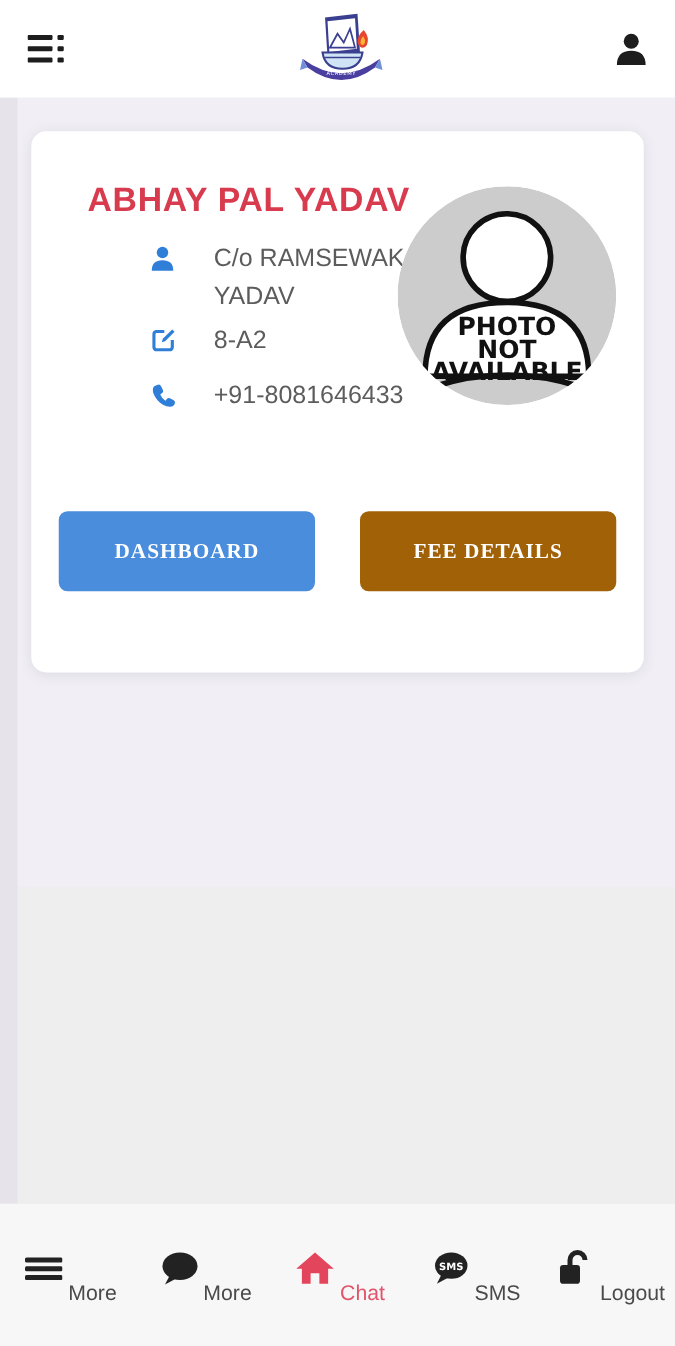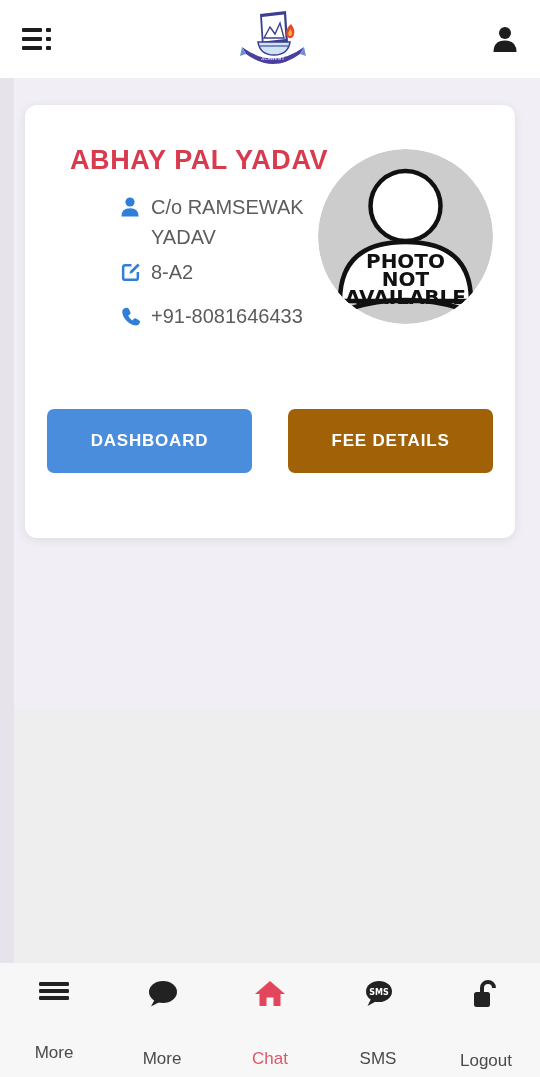--- a/index.html
+++ b/index.html
@@ -71,20 +71,21 @@
     margin-right:10px; margin-top:3px;
     display:flex; align-items:center; justify-content:center;
   }
   .detail-icon svg { display:block; }
   .detail-text {
     font-size:20px;
     color:#5c5c5c;
     line-height:30px;
     max-width:190px;
     word-break:break-word;
+    margin-left:20px;
   }
 
   
   .avatar {
     position:absolute; top:44px; right:22px;
     width:175px; height:175px;
     border-radius:50%;
     overflow:hidden;
   }
   .avatar svg { display:block; width:175px; height:175px; }
@@ -96,40 +97,40 @@
   }
   .btn {
     flex:1;
     height:64px;
     border:none;
     border-radius:7px;
     color:#ffffff;
     font-size:17px;
     font-weight:bold;
     letter-spacing:0.8px;
-    font-family:Liberation Sans, sans-serif;
+    font-family:Liberation Serif, serif;
     cursor:pointer;
     display:flex; align-items:center; justify-content:center;
   }
   .btn-dashboard { background:#4a8ddc; }
   .btn-fee { background:#a16207; }
 
   
   .bottom-nav {
     position:absolute; bottom:0; left:0;
     width:540px; height:114px;
     background:#f7f7f7;
     display:flex; align-items:flex-start;
     padding-top:17px;
     z-index:6;
   }
   .nav-item {
     flex:1;
-    display:flex; flex-direction:column;
-    align-items:center; justify-content:flex-start;
+    display:flex; flex-direction:row;
+    align-items:center; justify-content:center;
     cursor:pointer;
     height:78px;
   }
   .nav-icon {
     height:34px; width:40px;
     display:flex; align-items:center; justify-content:center;
     margin-bottom:9px;
   }
   .nav-icon svg { display:block; }
   .nav-label {

